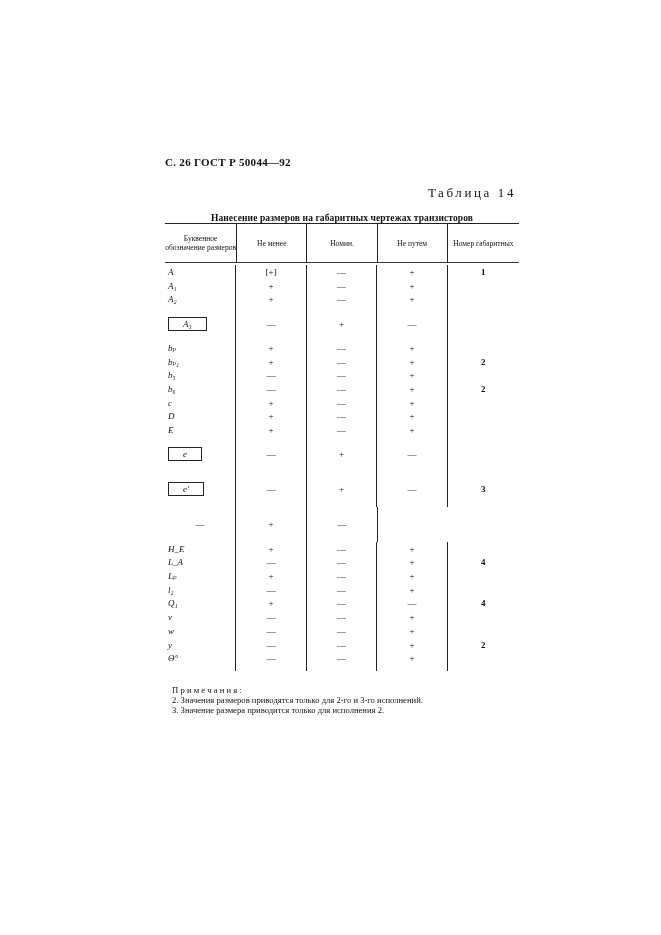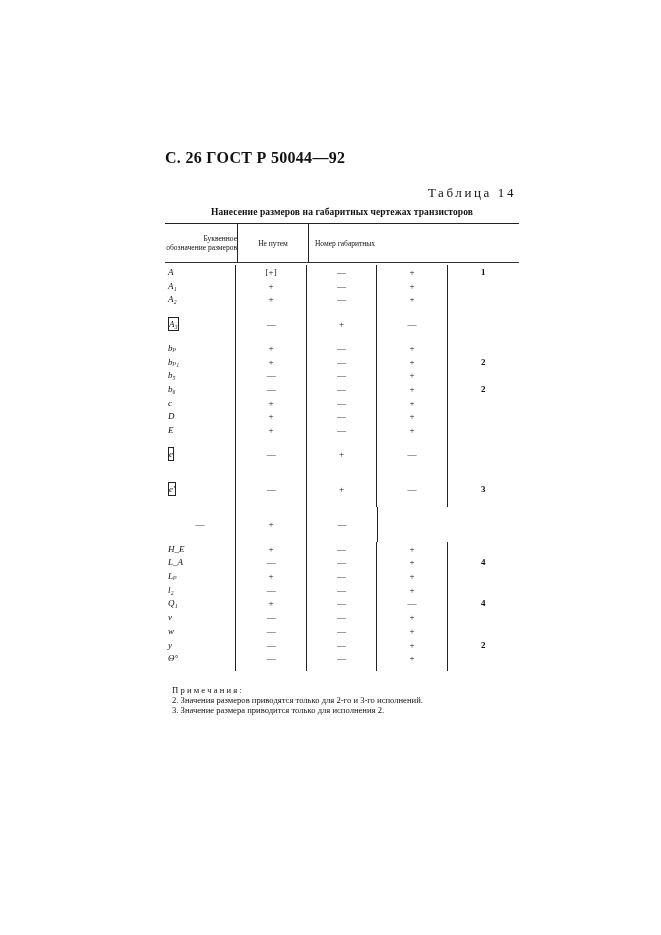--- a/index.html
+++ b/index.html
@@ -5,82 +5,84 @@
     html, body { margin: 0; padding: 0; }
     body {
       width: 661px; height: 935px;
       background: #ffffff;
       position: relative;
       font-family: "Liberation Serif", "DejaVu Serif", serif;
       color: #111;
       overflow: hidden;
     }
     .page-header {
-      position: absolute; left: 165px; top: 149px;
-      font-size: 16px; font-weight: bold; letter-spacing: 0.3px; text-align: right;
+      position: absolute; left: 165px; top: 156px;
+      font-size: 11px; font-weight: bold; letter-spacing: 0.3px; text-align: right;
     }
     .table-label {
       position: absolute; right: 145px; top: 185px;
       font-size: 13px; letter-spacing: 2.6px;
     }
     .table-title {
-      position: absolute; left: 165px; width: 354px; top: 207px;
+      position: absolute; left: 165px; width: 354px; top: 213px;
       text-align: center; font-size: 9.5px; font-weight: bold; letter-spacing: 0.1px;
     }
     .tbl {
       position: absolute; left: 165px; top: 223px; width: 354px;
     }
     .thead {
       display: flex; height: 38px;
       border-top: 1.5px solid #222;
       border-bottom: 1px solid #333;
     }
     .th {
       display: flex; align-items: center; justify-content: center;
       text-align: center; font-size: 7.5px; line-height: 9px;
       border-right: 1px solid #222;
     }
     .th:last-child { border-right: none; }
     .th.c0 { justify-content: flex-start; }
-    .c0 { width: 72px; text-align: right; }
+    .c0 { width: 72px; }
     .c1 { width: 70px; }
     .c2 { width: 70px; }
     .c3 { width: 70px; }
     .c4 { width: 72px; }
     .tbody { position: relative; }
     .row { display: flex; height: 13.7px; }
     .row.tall { height: 35px; }
     .cell {
       display: flex; align-items: center; justify-content: center;
       font-size: 9px; border-right: 1px solid #222;
     }
     .cell:last-child { border-right: none; }
     .cell.c0 { justify-content: flex-start; font-style: italic; padding-left: 3px; box-sizing: border-box; }
     .cell.note { font-weight: bold; font-size: 9px; }
     .boxed {
-      display: inline-block; border: 1px solid #222; padding: 1px 0;
+      display: inline-block; border: 1px solid #222; padding: 1px 14px;
       font-style: italic; font-size: 9px; line-height: 10px;
     }
     .notes {
       position: absolute; left: 172px; top: 685px; width: 340px;
       font-size: 8.6px; line-height: 10px;
     }
     .notes-title { letter-spacing: 2.2px; }
     .note-item { white-space: nowrap; }
   </style>
 </head>
 <body>
 
 <div class="page-header">С. 26 ГОСТ Р 50044—92</div>
 <div class="table-label">Таблица 14</div>
 <div class="table-title">Нанесение размеров на габаритных чертежах транзисторов</div>
 
 <div class="tbl">
   <div class="thead">
     <div class="th c0">Буквенное обозначение размеров</div>
+    <div class="th c1">Не менее</div>
+    <div class="th c2">Номин.</div>
     <div class="th c3">Не путем</div>
     <div class="th c4">Номер габаритных</div>
   </div>
   <div class="tbody" id="tbody">
       <div style="height: 2px;"></div>
       <div class="row">
         <div class="cell c0">A</div>
         <div class="cell c1">[+]</div>
         <div class="cell c2">—</div>
         <div class="cell c3">+</div>

